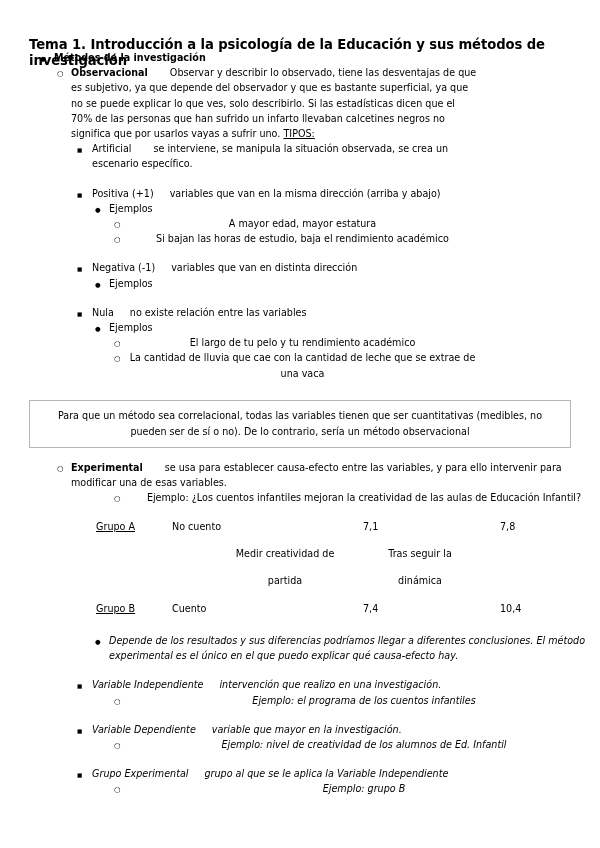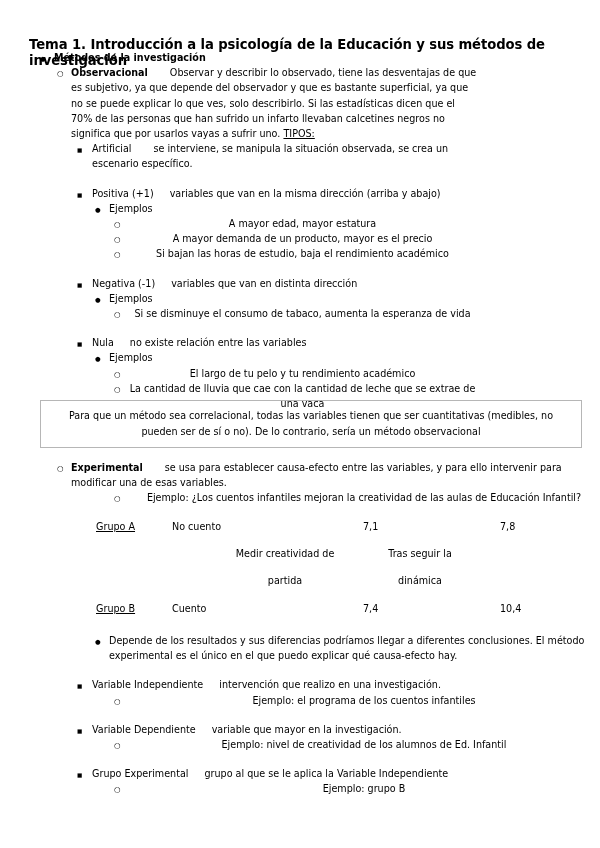--- a/index.html
+++ b/index.html
@@ -83,21 +83,21 @@
   .term { font-weight: bold; }
   .gap-sm { display: inline-block; width: 16px; }
   .gap-md { display: inline-block; width: 22px; }
   .u { text-decoration: underline; }
   .spacer-12 { height: 12px; }
   .spacer-14 { height: 14px; }
 
   
   .callout {
     position: absolute;
-    left: 40px;
+    left: 29px;
     top: 400px;
     width: 542px;
     height: 48px;
     border: 1px solid #b6b6b6;
     box-sizing: border-box;
     display: flex;
     align-items: center;
     justify-content: center;
   }
   .callout-text {
@@ -139,20 +139,21 @@
   .c-num1   { left: 363px; }
   .c-right  { left: 420px; transform: translateX(-50%); text-align: center; }
   .c-num2   { left: 500px; }
 
   
   .bottom {
     position: absolute;
     left: 0;
     top: 633px;
     width: 600px;
+    font-style: italic;
   }
 </style>
 </head>
 <body>
 
 <div class="page">
 
   <h1 class="doc-title">Tema 1. Introducción a la psicología de la Educación y sus métodos de investigación</h1>
 
   <div class="outline">
@@ -192,42 +193,34 @@
     <div class="item lvl4">
       <span class="bullet b-disc"></span>
       <span class="content">Ejemplos</span>
     </div>
     <div class="item lvl5">
       <span class="bullet b-circle"></span>
       <span class="content">A mayor edad, mayor estatura</span>
     </div>
     <div class="item lvl5">
       <span class="bullet b-circle"></span>
-      <span class="content">A mayor demanda de un producto, mayor es el precio</span>
-    </div>
-    <div class="item lvl5">
-      <span class="bullet b-circle"></span>
       <span class="content">Si bajan las horas de estudio, baja el rendimiento académico</span>
     </div>
 
     <div class="spacer-14"></div>
 
     <div class="item lvl3">
       <span class="bullet b-square"></span>
       <span class="content">
         <span>Negativa (-1)</span><span class="gap-sm"></span><span>variables que van en distinta dirección</span>
       </span>
     </div>
     <div class="item lvl4">
       <span class="bullet b-disc"></span>
       <span class="content">Ejemplos</span>
-    </div>
-    <div class="item lvl5">
-      <span class="bullet b-circle"></span>
-      <span class="content">Si se disminuye el consumo de tabaco, aumenta la esperanza de vida</span>
     </div>
 
     <div class="spacer-14"></div>
 
     <div class="item lvl3">
       <span class="bullet b-square"></span>
       <span class="content">
         <span>Nula</span><span class="gap-sm"></span><span>no existe relación entre las variables</span>
       </span>
     </div>

